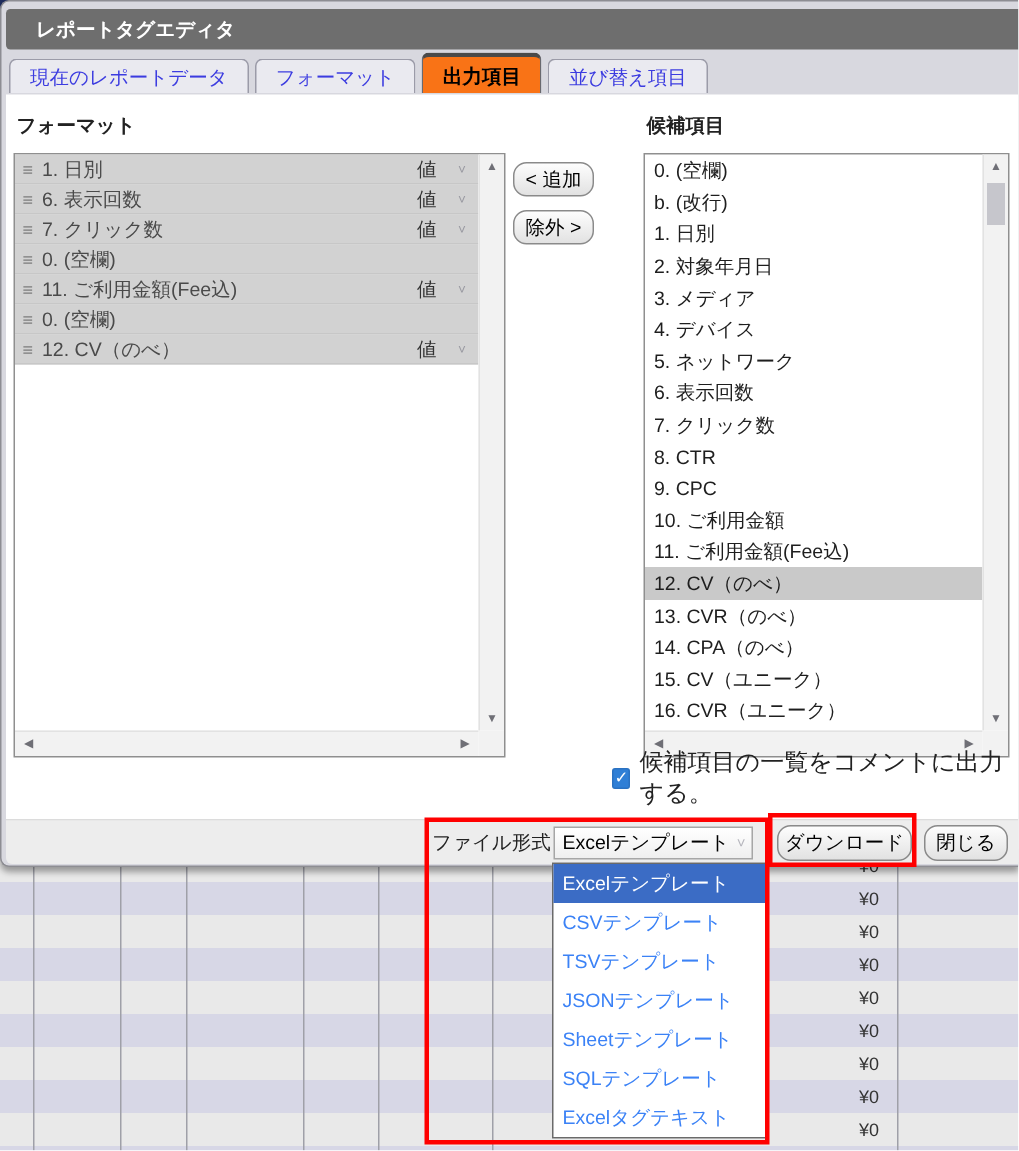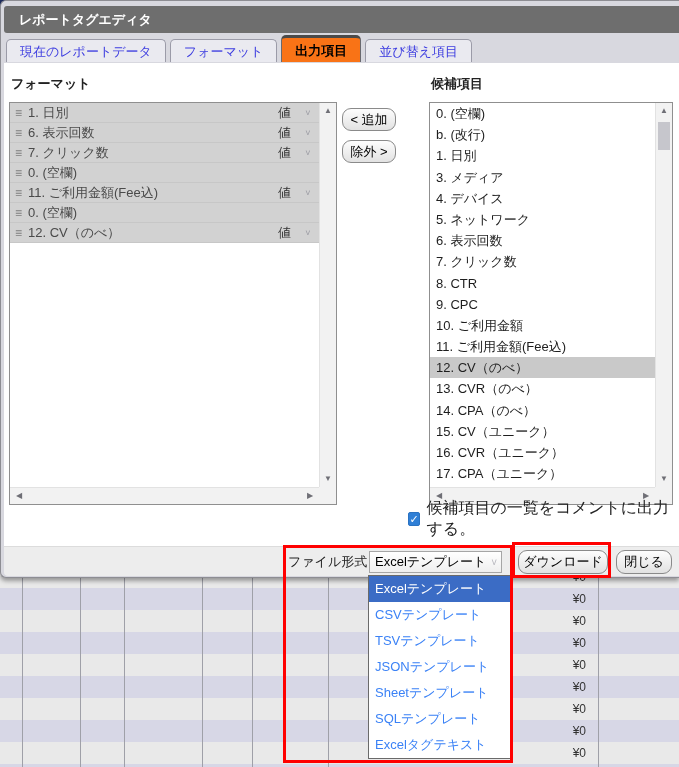--- a/index.html
+++ b/index.html
@@ -12,21 +12,21 @@
   .bg-table { position:absolute; left:0; top:566px; width:679px; height:220px; z-index:2; }
   .bg-row { position:relative; width:100%; height:22px; }
   .bg-row .amount { position:absolute; right:93px; top:0; line-height:22px; font-size:12px; color:#333; }
   .bg-col { position:absolute; top:566px; bottom:0; width:1px; background:#9fa0a8; z-index:3; }
 
   
   .dialog { position:absolute; left:0; top:0; width:679px; height:578px; z-index:10;
             background:#d8d8df; border:1px solid #8d8d93; border-right:none;
             border-radius:6px 0 0 6px; box-shadow:0 3px 4px rgba(0,0,0,.35); }
   .titlebar { position:absolute; left:3px; top:5px; right:0; height:27px; background:#6e6e6e;
-              color:#fff; font-weight:bold; font-size:13px; line-height:27px; padding-left:15px;
+              color:#fff; font-weight:bold; font-size:13px; line-height:27px; padding-left:20px;
               border-radius:3px 0 0 3px; }
   .tabstrip { position:absolute; left:3px; top:32px; right:0; height:30px; }
   .tab { display:inline-block; margin:6px 2px 0 2px; padding:0 13px; height:23px; line-height:23px;
          background:#eaeaf0; border:1px solid #9b9ba8; border-bottom:none; border-radius:5px 5px 0 0;
          color:#3c3ce0; font-size:13px; vertical-align:bottom; cursor:default; }
   .tab.active { background:#f97316; color:#000; font-weight:bold; height:27px; margin-top:0;
                 border-top:3px solid #4a4a4a; border-left-color:#69696f; border-right-color:#69696f;
                 line-height:25px; position:relative; z-index:2; }
   .content { position:absolute; left:3px; top:62px; right:0; height:483px; background:#fff; }
 
@@ -212,20 +212,21 @@
       </div>
 
       <button class="btn mid-btn add">&lt; 追加</button>
       <button class="btn mid-btn remove">除外 &gt;</button>
 
       <div class="listbox right">
         <div class="rows" id="right-rows">
             <div class="crow">0. (空欄)</div>
             <div class="crow">b. (改行)</div>
             <div class="crow">1. 日別</div>
+            <div class="crow">2. 対象年月日</div>
             <div class="crow">3. メディア</div>
             <div class="crow">4. デバイス</div>
             <div class="crow">5. ネットワーク</div>
             <div class="crow">6. 表示回数</div>
             <div class="crow">7. クリック数</div>
             <div class="crow">8. CTR</div>
             <div class="crow">9. CPC</div>
             <div class="crow">10. ご利用金額</div>
             <div class="crow">11. ご利用金額(Fee込)</div>
             <div class="crow selected">12. CV（のべ）</div>

